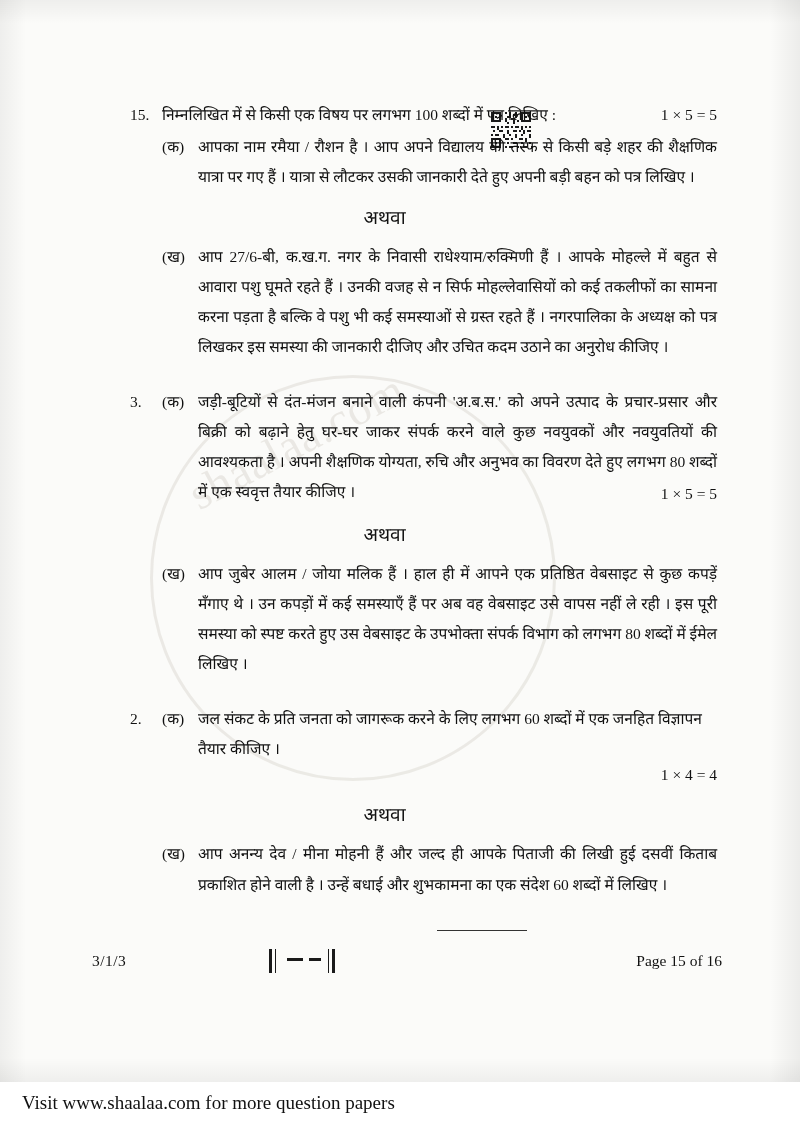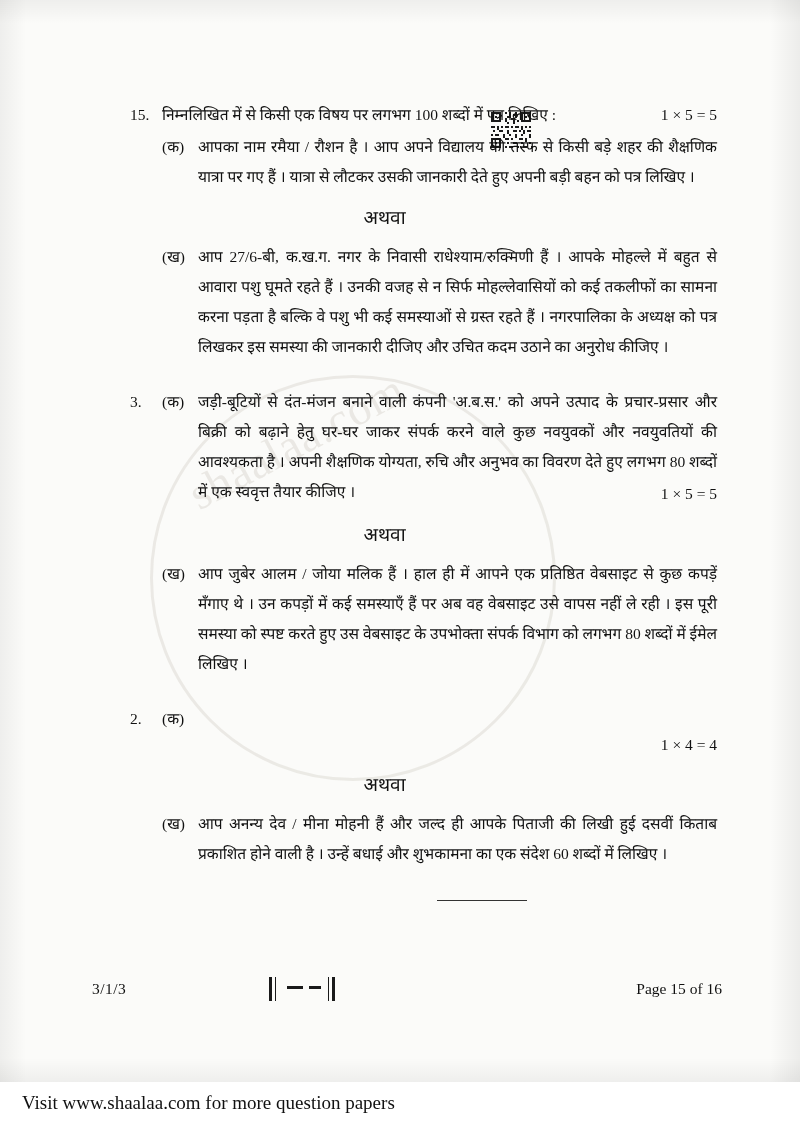--- a/index.html
+++ b/index.html
@@ -136,21 +136,20 @@
   }
 
   .footer {
     position: absolute;
     left: 92px;
     top: 948px;
     width: 630px;
     display: flex;
     align-items: center;
     font-size: 15.5px;
-    margin-top: 28px;
   }
   .footer .code {
     width: 150px;
     letter-spacing: 0.5px;
   }
   .footer .barcode {
     width: 120px;
     display: flex;
     align-items: center;
     justify-content: center;
@@ -299,20 +298,21 @@
       <div class="qnum"></div>
       <div class="qlabel">(ख)</div>
       <div class="qbody">आप जुबेर आलम / जोया मलिक हैं । हाल ही में आपने एक प्रतिष्ठित वेबसाइट से कुछ कपड़ें मँगाए थे । उन कपड़ों में कई समस्याएँ हैं पर अब वह वेबसाइट उसे वापस नहीं ले रही । इस पूरी समस्या को स्पष्ट करते हुए उस वेबसाइट के उपभोक्ता संपर्क विभाग को लगभग 80 शब्दों में ईमेल लिखिए ।</div>
     </div>
 
     <div class="gap-md"></div>
 
     <div class="qrow">
       <div class="qnum">2.</div>
       <div class="qlabel">(क)</div>
+      <div class="qbody nojust">जल संकट के प्रति जनता को जागरूक करने के लिए लगभग 60 शब्दों में एक जनहित विज्ञापन तैयार कीजिए ।</div>
     </div>
     <div class="qrow" style="margin-top:-6px;">
       <div class="qnum"></div>
       <div class="qlabel"></div>
       <div class="qbody nojust" style="text-align:right;">
         <span>1 × 4 = 4</span>
       </div>
     </div>
 
     <div class="athva">अथवा</div>

